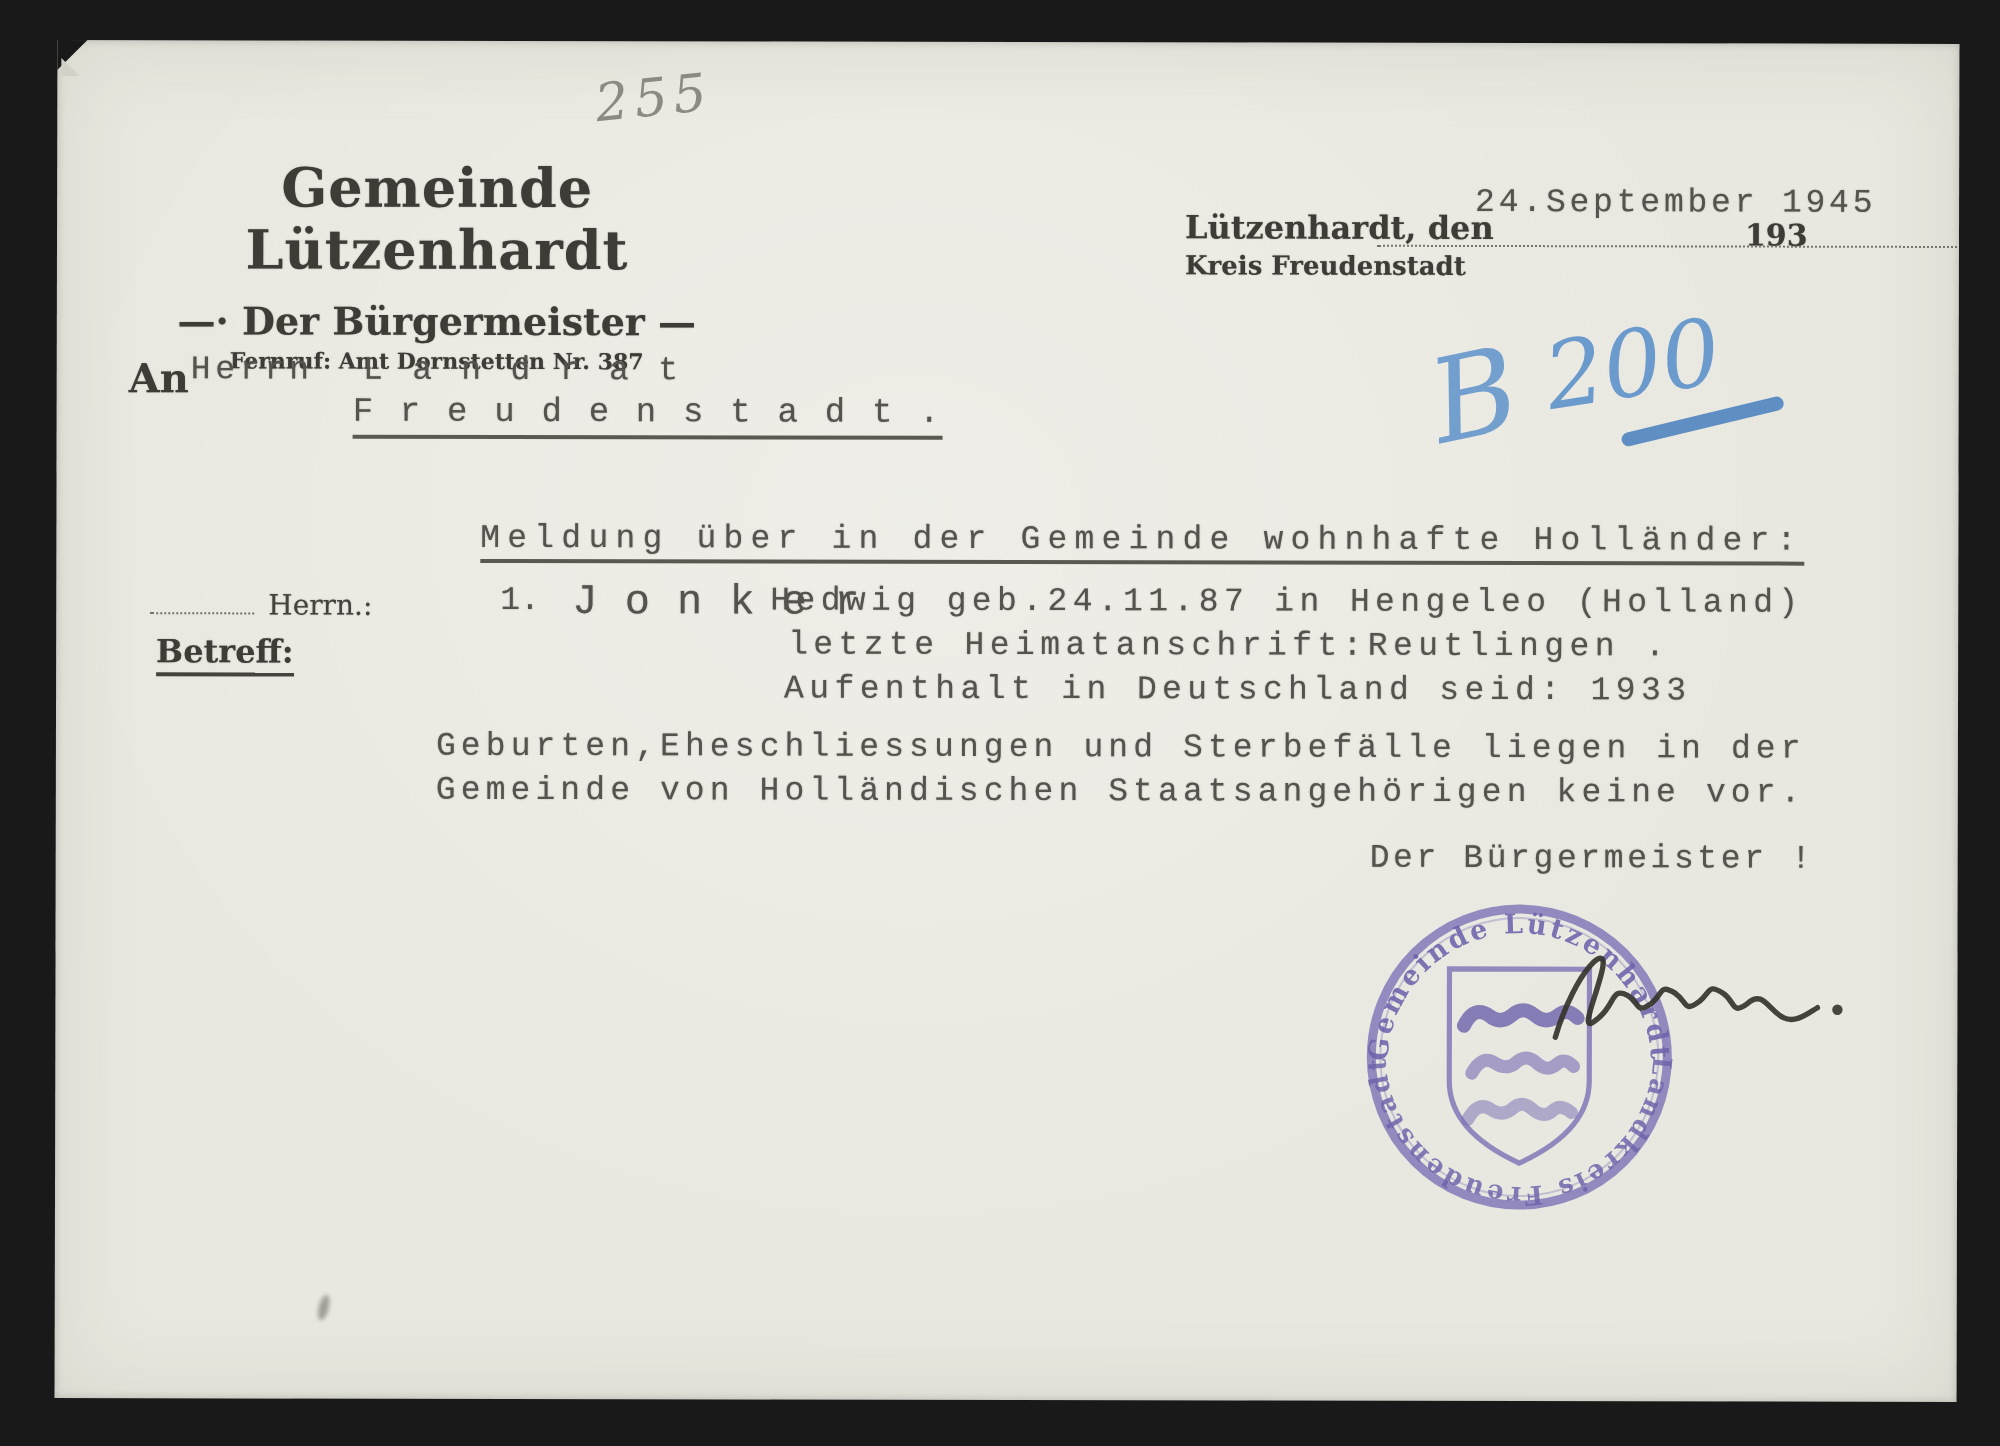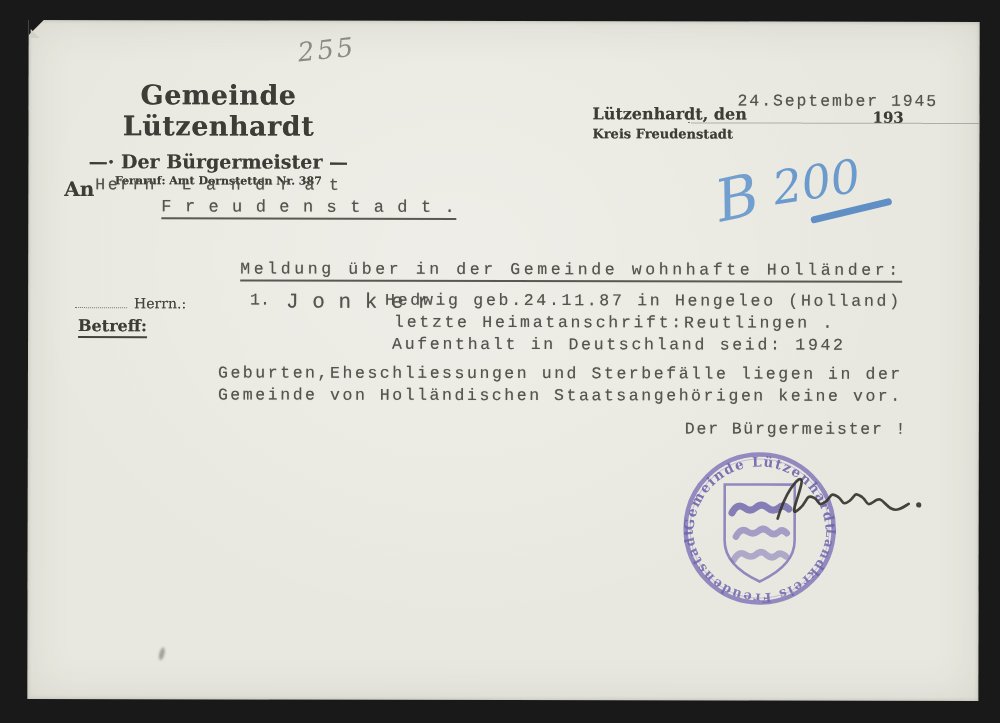--- a/index.html
+++ b/index.html
@@ -68,34 +68,34 @@
   <div class="abs fraktur" style="left:564px;top:105px;font-size:13px;">Kreis Freudenstadt</div>
 
   <svg class="abs" style="left:660px;top:110px;" width="215" height="102" viewBox="0 0 215 102">
     <text x="26" y="88" font-family="DejaVu Serif, serif" font-style="italic" font-size="58" fill="#5e92cb" opacity="0.85" transform="rotate(-12 40 60)">B</text>
     <text x="84" y="66" font-family="DejaVu Serif, serif" font-style="italic" font-size="46" fill="#5e92cb" opacity="0.9" transform="rotate(-9 130 50)">200</text>
     <path d="M 126,88 L 200,70" stroke="#4c82c0" stroke-width="7" stroke-linecap="round" opacity="0.88"></path>
   </svg>
 
   <div class="abs fraktur" style="left:36px;top:157px;font-size:20px;text-align:center;">An</div>
   <div class="abs typed" style="left:67px;top:155px;font-size:16.5px;letter-spacing:2.4px;">Herrn  L a n d r a t</div>
-  <div class="abs typed u-typed" style="left:133px;top:177px;font-size:17px;letter-spacing:1.6px;">F r e u d e n s t a d t .</div>
+  <div class="abs typed u-typed" style="left:148px;top:177px;font-size:17px;letter-spacing:1.6px;">F r e u d e n s t a d t .</div>
 
   <div class="abs typed u-typed" style="left:212px;top:239px;font-size:16.5px;letter-spacing:3.6px;">Meldung über in der Gemeinde wohnhafte Holländer:</div>
 
   <div class="abs" style="left:47px;top:274px;">
     <span class="dots"></span><span class="fraktur" style="font-size:14px;font-weight:normal;font-family:'DejaVu Serif',serif;color:#45433d;">Herrn.:</span>
   </div>
   <div class="abs fraktur u-print" style="left:50px;top:296px;font-size:16px;">Betreff:</div>
 
   <div class="abs typed" style="left:222px;top:270px;font-size:16.5px;">1.</div>
   <div class="abs typed" style="left:258px;top:270px;font-size:21px;letter-spacing:0.5px;">J o n k e r</div>
   <div class="abs typed" style="left:357px;top:269px;font-size:16.5px;letter-spacing:2.7px;line-height:22px;">Hedwig geb.24.11.87 in Hengeleo (Holland)</div>
   <div class="abs typed" style="left:366px;top:291px;font-size:16.5px;letter-spacing:2.7px;line-height:22px;">letzte Heimatanschrift:Reutlingen .</div>
-  <div class="abs typed" style="left:364px;top:313px;font-size:16.5px;letter-spacing:2.7px;line-height:22px;">Aufenthalt in Deutschland seid: 1942</div>
+  <div class="abs typed" style="left:364px;top:313px;font-size:16.5px;letter-spacing:2.7px;line-height:22px;">Aufenthalt in Deutschland seid: 1933</div>
 
   <div class="abs typed" style="left:190px;top:342px;font-size:16.5px;letter-spacing:2.55px;line-height:22px;">Geburten,Eheschliessungen und Sterbefälle liegen in der</div>
   <div class="abs typed" style="left:190px;top:364px;font-size:16.5px;letter-spacing:2.55px;line-height:22px;">Gemeinde von Holländischen Staatsangehörigen keine vor.</div>
 
   <div class="abs typed" style="left:657px;top:398px;font-size:16.5px;letter-spacing:1.8px;">Der Bürgermeister !</div>
 
   <svg class="abs" style="left:642px;top:417px;" width="180" height="180" viewBox="0 0 180 180">
     <defs>
       <path id="arcTop" d="M 24,94 A 66,66 0 0 1 156,94" fill="none"></path>
       <path id="arcBottom" d="M 157,88 A 67,67 0 0 1 23,88" fill="none"></path>

